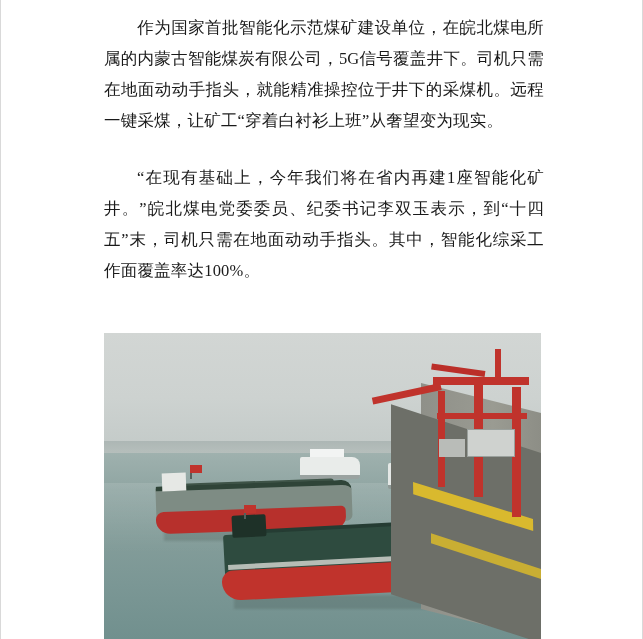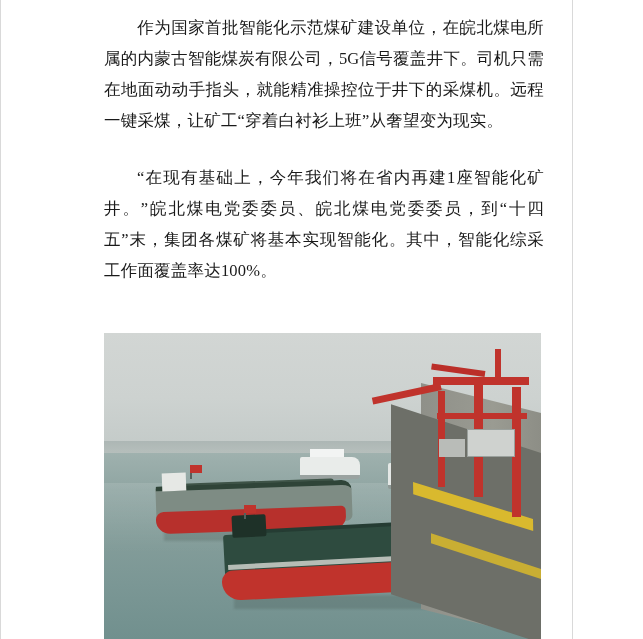--- a/index.html
+++ b/index.html
@@ -8,21 +8,21 @@
     background: #ffffff;
   }
   body {
     width: 643px;
     height: 639px;
     overflow: hidden;
     font-family: "Liberation Serif", serif;
   }
   #page {
     position: relative;
-    width: 573px;
+    width: 643px;
     height: 639px;
     background: #ffffff;
     box-sizing: border-box;
   }
   
   .edge-left {
     position: absolute;
     top: 0;
     left: 0;
     width: 1px;
@@ -312,21 +312,21 @@
 </head>
 <body>
 
 <div id="page">
 
   <div class="edge-left"></div>
   <div class="edge-right"></div>
 
   <div class="content">
     <p class="para first"><span class="indent"></span><span>作为国家首批智能化示范煤矿建设单位，在皖北煤电所属的内蒙古智能煤炭有限公司，5G信号覆盖井下。司机只需在地面动动手指头，就能精准操控位于井下的采煤机。远程一键采煤，让矿工“穿着白衬衫上班”从奢望变为现实。</span></p>
-    <p class="para second"><span class="indent"></span><span>“在现有基础上，今年我们将在省内再建1座智能化矿井。”皖北煤电党委委员、皖北煤电党委委员，到“十四五”末，集团各煤矿将基本实现智能化。其中，智能化综采工作面覆盖率达100%。</span></p>
+    <p class="para second"><span class="indent"></span><span>“在现有基础上，今年我们将在省内再建1座智能化矿井。”皖北煤电党委委员、纪委书记李双玉表示，到“十四五”末，司机只需在地面动动手指头。其中，智能化综采工作面覆盖率达100%。</span></p>
   </div>
 
   <div class="figure">
     <div class="photo">
       <div class="sky"></div>
       <div class="far-bank"></div>
       <div class="water"></div>
       <div class="water-shimmer"></div>
 
       <div class="ship-white1-top"></div>

